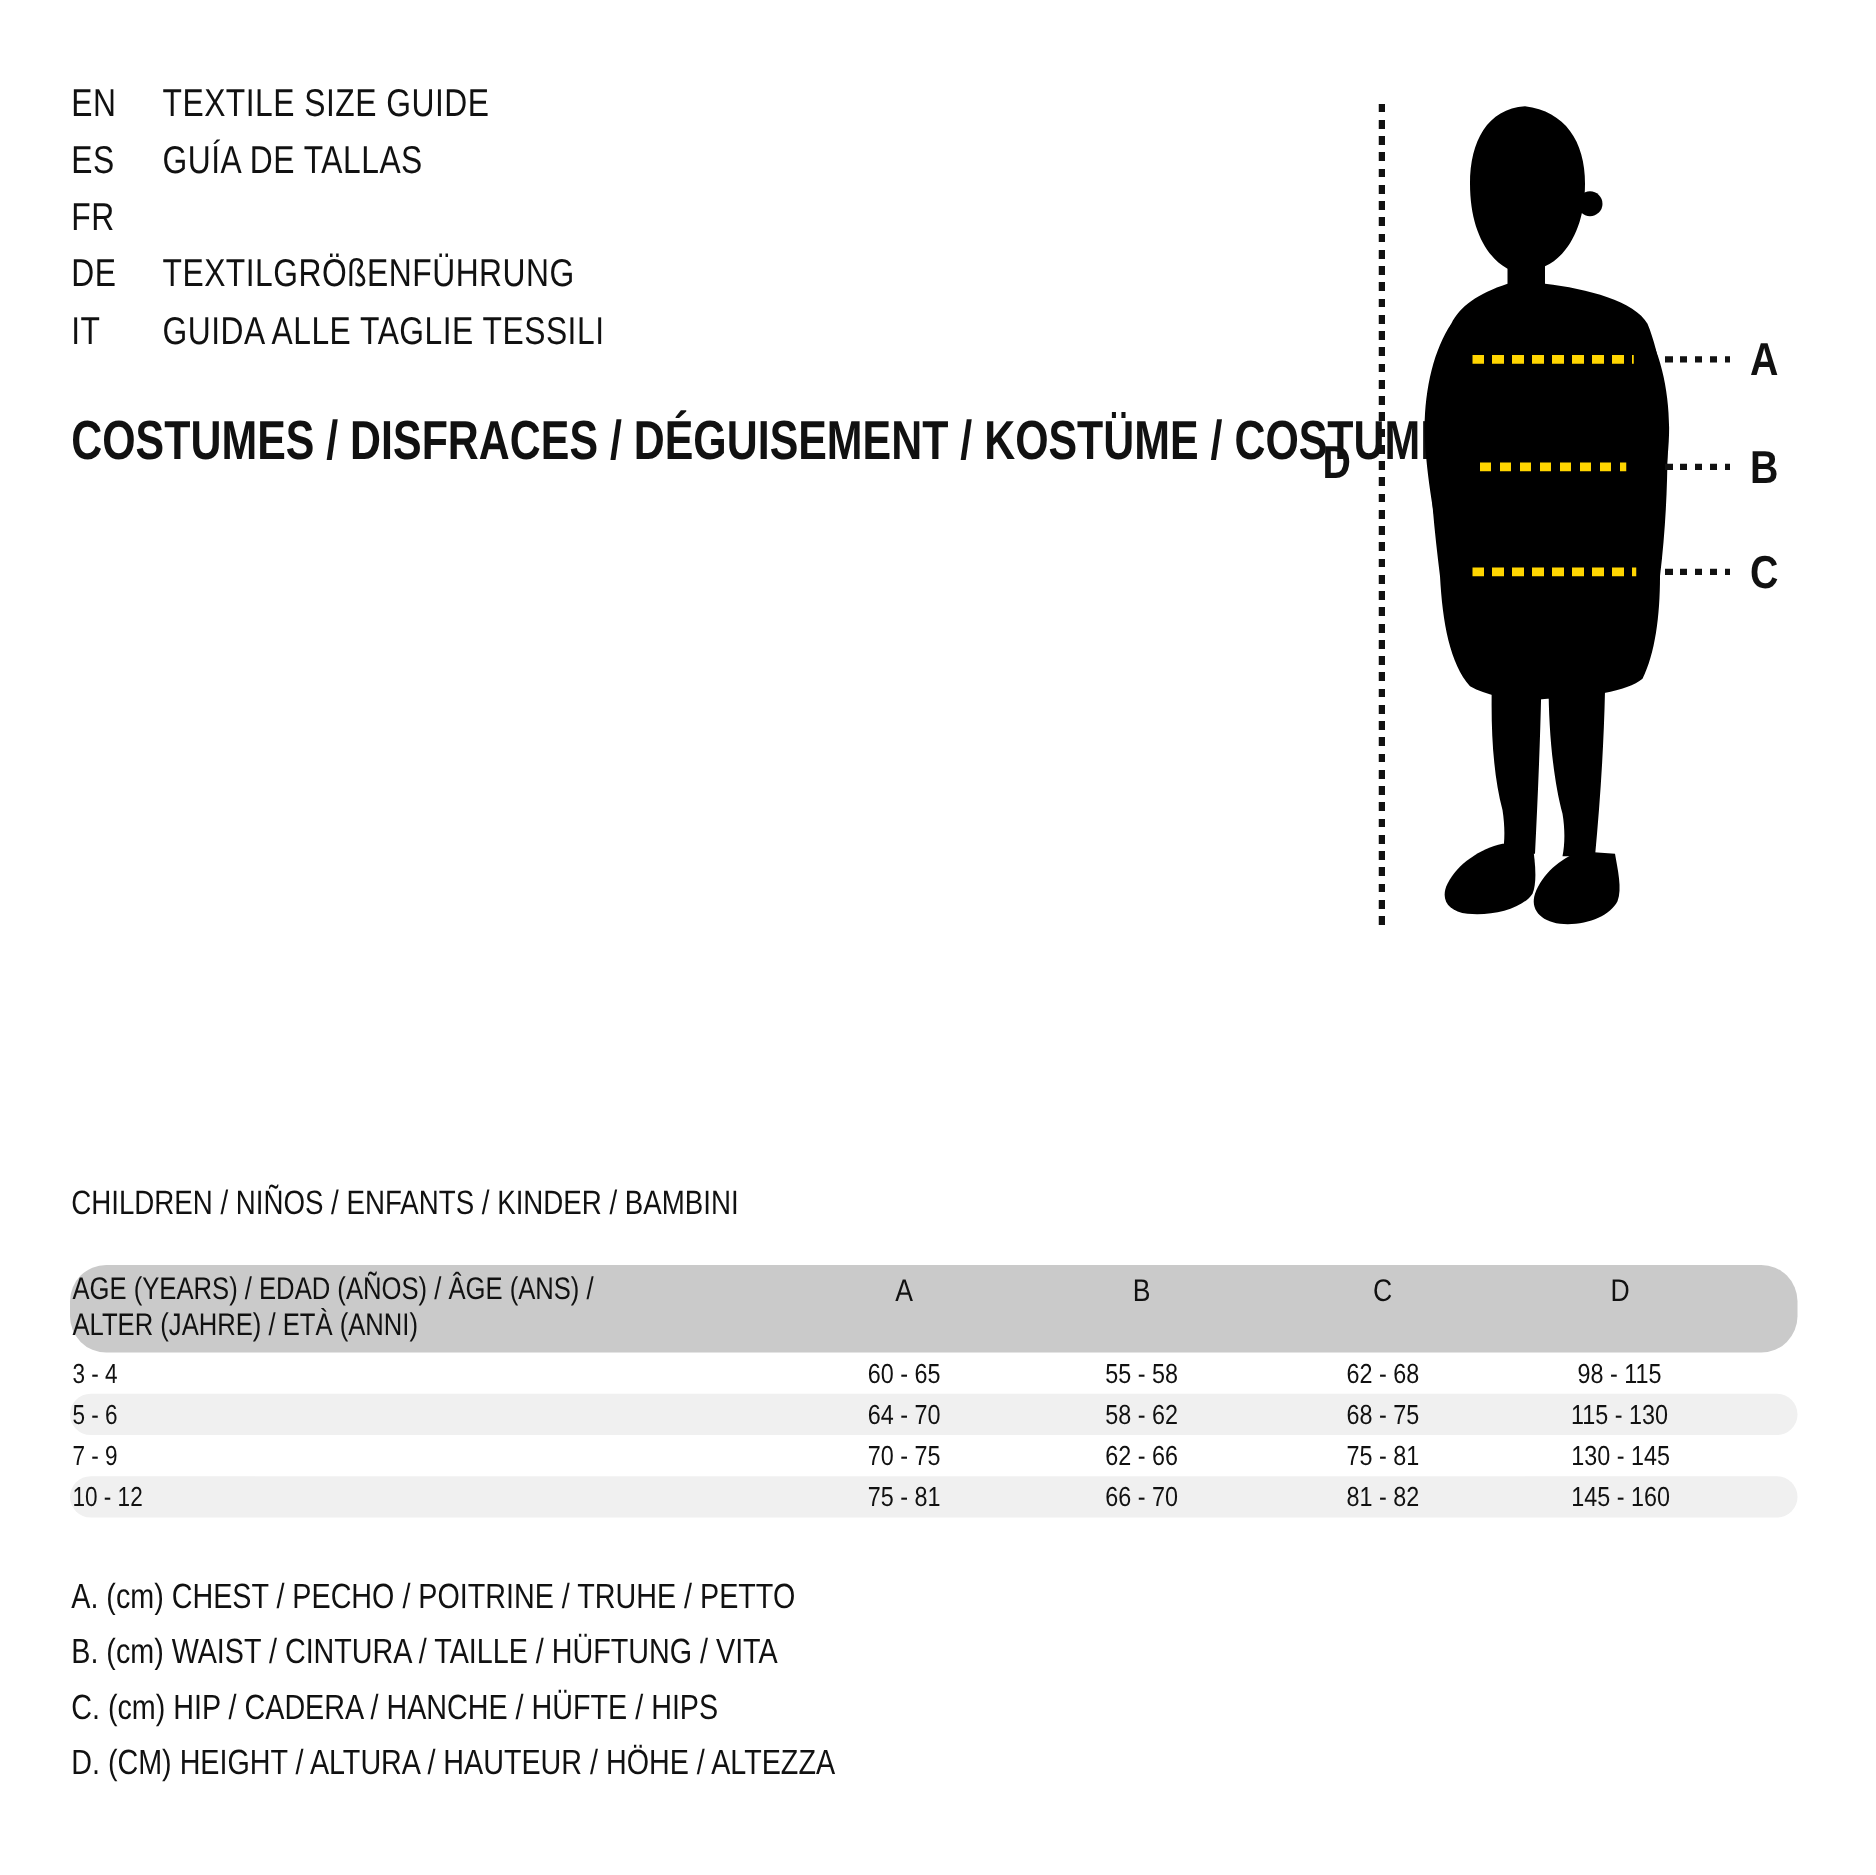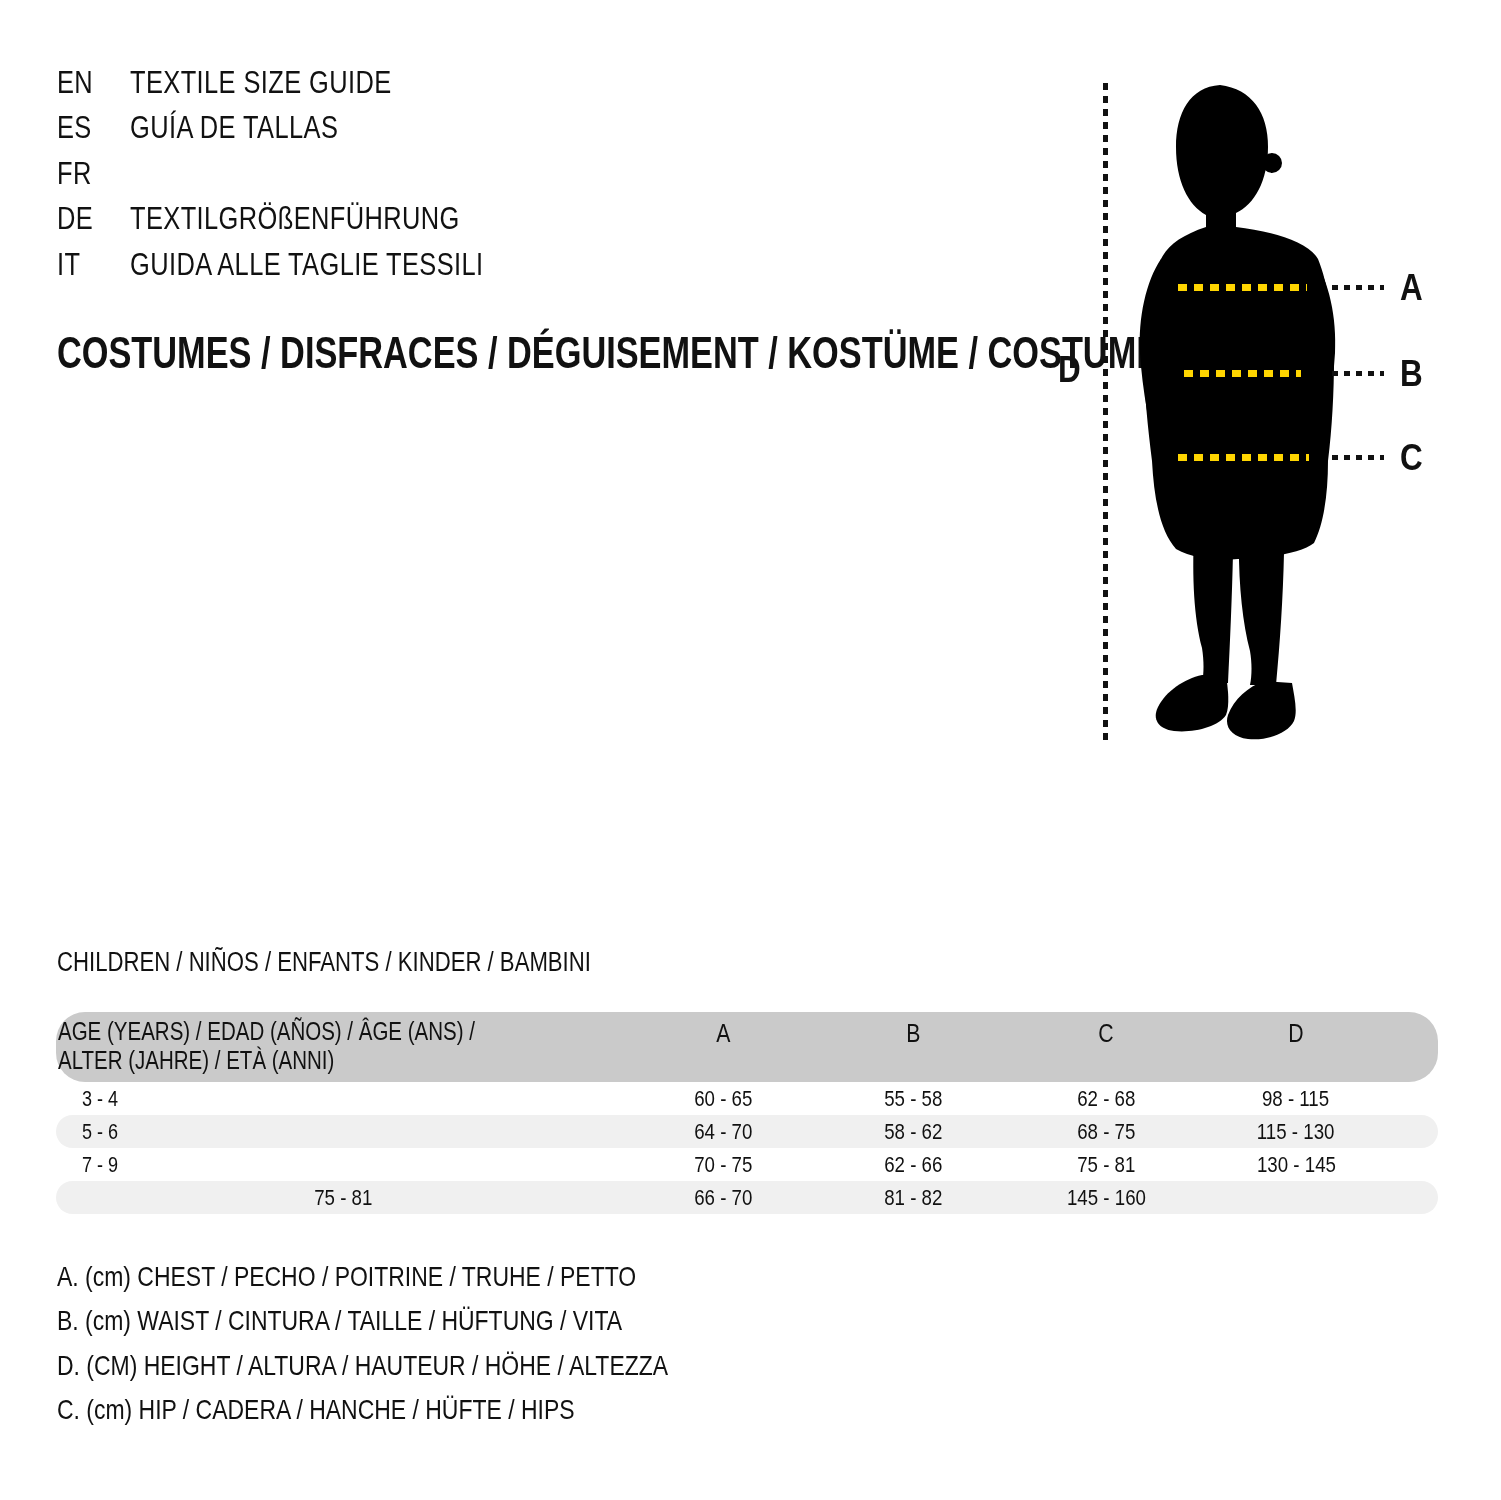--- a/index.html
+++ b/index.html
@@ -54,21 +54,21 @@
 
   
   .tbl-title{left:57px;top:947px;font-size:27px;font-weight:500;}
   .size-table{left:56px;top:1012px;width:1382px;}
   .tgrid{display:grid;grid-template-columns:574px 186px 194px 192px 188px 48px;border-radius:29px;}
   .thead{background:var(--header-gray);min-height:57px;font-size:25px;font-weight:500;padding:5px 0 7px 0;}
   .thead .age-head{padding-left:2px;line-height:29px;}
   .col-letter{text-align:center;padding-top:2px;}
   .trow{height:33px;align-items:center;font-size:22px;font-weight:500;}
   .trow.alt{background:var(--row-alt-gray);}
-  .cell-age{padding-left:2px;margin-left:24px;}
+  .cell-age{padding-left:2px;}
   .cell-val{text-align:center;}
 
   
   .legend{left:57px;top:1248px;}
   .legend-line{display:flex;align-items:flex-end;height:44.5px;font-size:28px;font-weight:500;}
 </style>
 </head>
 <body>
 
 <div class="abs langs">
@@ -180,34 +180,35 @@
   </div>
   <div class="tgrid trow">
     <div class="cell-age"><span class="cl">7 - 9</span></div>
     <div class="cell-val"><span class="cc">70 - 75</span></div>
     <div class="cell-val"><span class="cc">62 - 66</span></div>
     <div class="cell-val"><span class="cc">75 - 81</span></div>
     <div class="cell-val"><span class="cc">130 - 145</span></div>
     <div></div>
   </div>
   <div class="tgrid trow alt">
+    <div class="cell-age"><span class="cl">10 - 12</span></div>
     <div class="cell-val"><span class="cc">75 - 81</span></div>
     <div class="cell-val"><span class="cc">66 - 70</span></div>
     <div class="cell-val"><span class="cc">81 - 82</span></div>
     <div class="cell-val"><span class="cc">145 - 160</span></div>
     <div></div>
   </div>
 </div>
 
 <div class="abs legend">
   <div class="legend-line">
       <span class="cl">A. (cm) CHEST / PECHO / POITRINE / TRUHE / PETTO</span>
     </div>
   <div class="legend-line">
       <span class="cl">B. (cm) WAIST / CINTURA / TAILLE / HÜFTUNG / VITA</span>
     </div>
   <div class="legend-line">
+      <span class="cl">C. (cm) HIP / CADERA / HANCHE / HÜFTE / HIPS</span>
+    </div>
+  <div class="legend-line">
       <span class="cl">D. (CM) HEIGHT / ALTURA / HAUTEUR / HÖHE / ALTEZZA</span>
     </div>
-  <div class="legend-line">
-      <span class="cl">C. (cm) HIP / CADERA / HANCHE / HÜFTE / HIPS</span>
-    </div>
 </div>
 
 </body></html>

